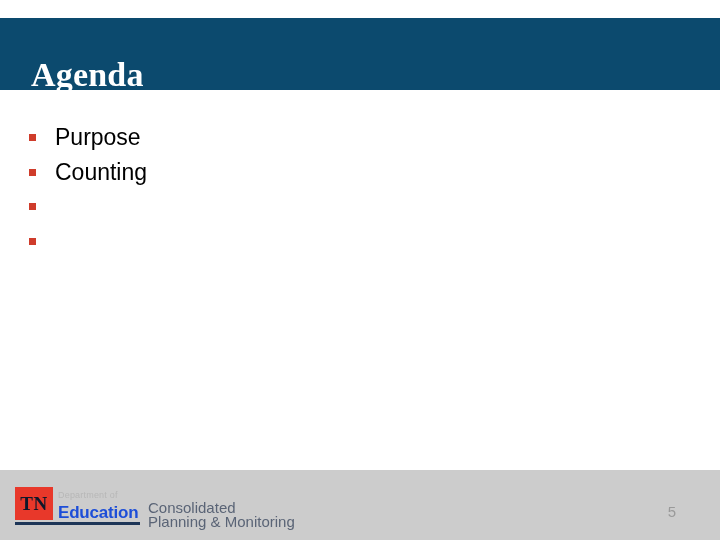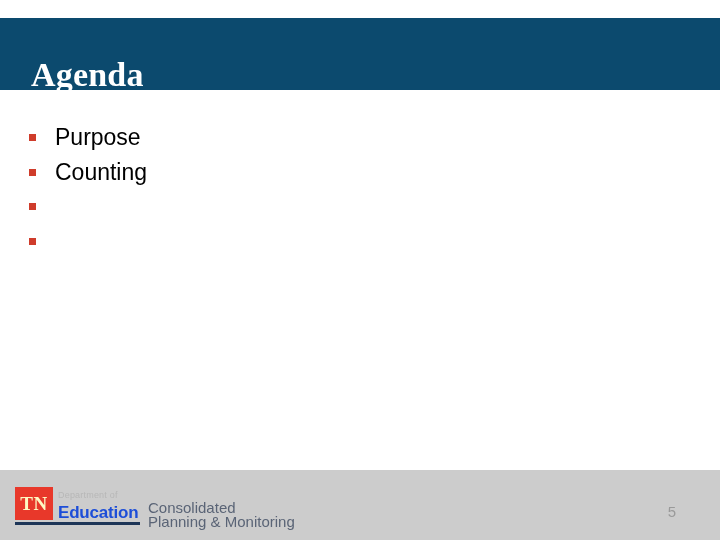--- a/index.html
+++ b/index.html
@@ -113,21 +113,21 @@
     position: absolute;
     left: 0;
     top: 0;
     width: 38px;
     height: 49px;
     line-height: 33px;
     text-align: center;
     font-family: "Liberation Serif", "DejaVu Serif", serif;
     font-weight: bold;
     font-size: 19px;
-    color: #fef9c3;
+    color: #0f172a;
     letter-spacing: 0.5px;
   }
   #tn-rule {
     position: absolute;
     left: 0;
     top: 35px;
     width: 125px;
     height: 3px;
     background: #1d3557;
   }

